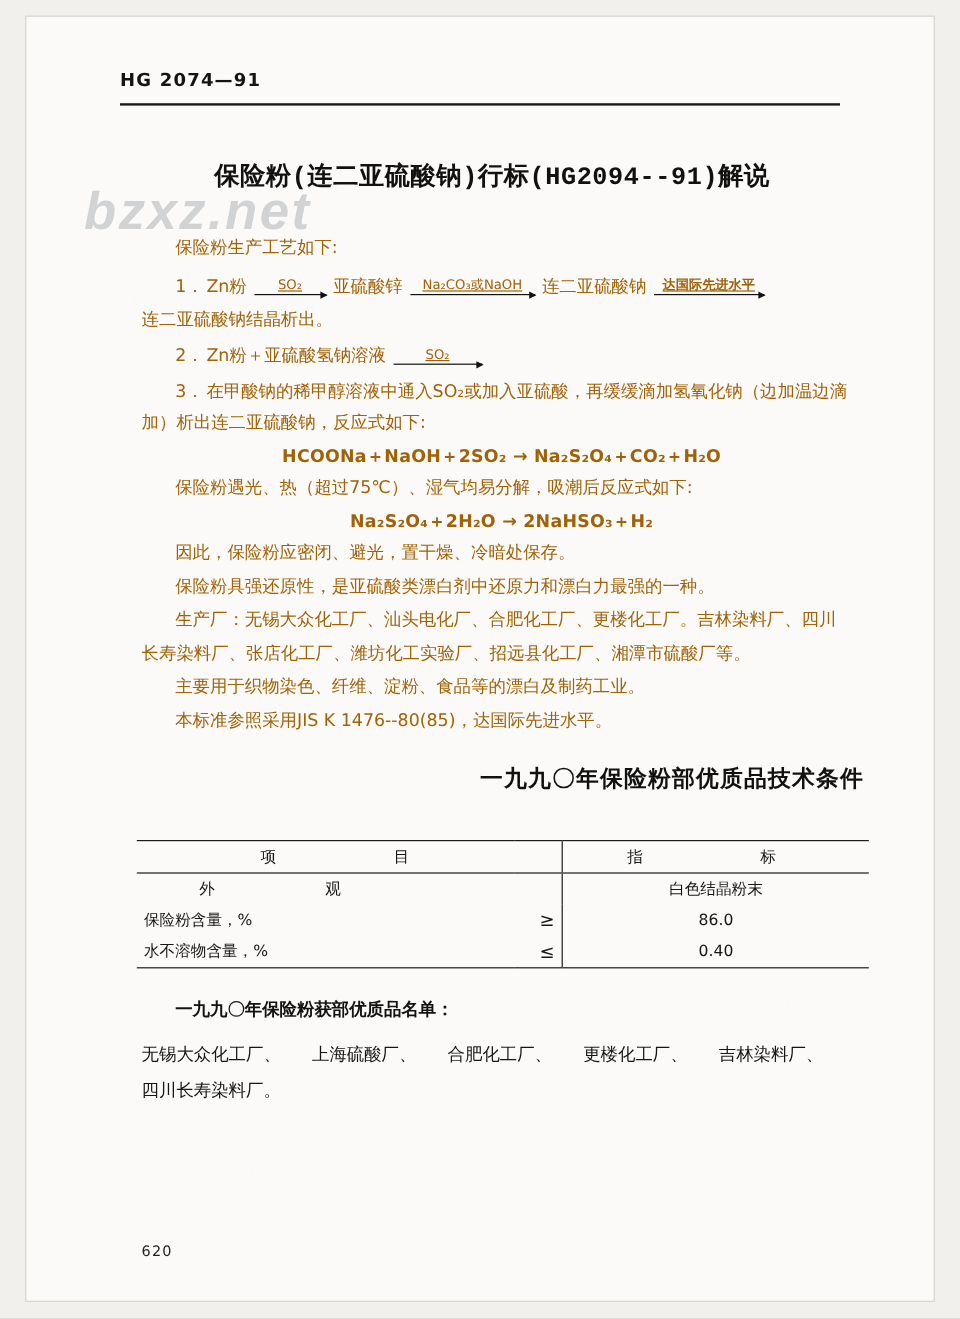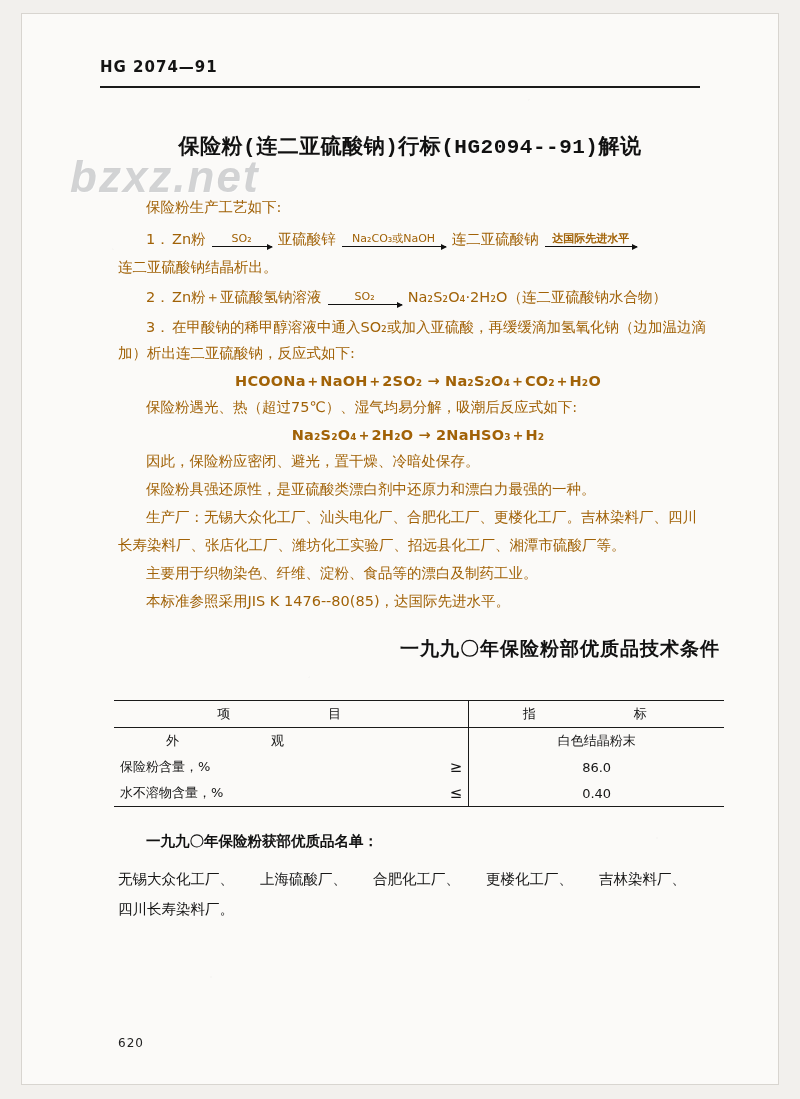--- a/index.html
+++ b/index.html
@@ -86,20 +86,21 @@
   .p { margin: 0 0 2px 0; }
   .indent { text-indent: 28px; }
   .num { display: inline-block; width: 26px; }
 
   
   .rxn {
     display: inline-flex;
     align-items: flex-end;
     vertical-align: middle;
     margin: 0 2px;
+    text-decoration: underline;
   }
   .arrow {
     position: relative;
     display: inline-block;
     text-align: center;
     padding: 0 4px;
   }
   .arrow .lbl {
     display: block;
     font-size: 11px;
@@ -255,21 +256,21 @@
           </span>
       </div>
       <div class="p">连二亚硫酸钠结晶析出。</div>
 
       <div class="p" style="margin-top:4px;">
         <span class="num" style="margin-left:28px;">2．</span><span>Zn粉＋亚硫酸氢钠溶液</span><span class="rxn">
             <span class="arrow w70">
               <span class="lbl">SO₂</span>
               <span class="ln"></span>
             </span>
-          </span><span>Na₂S₂O₄·2H₂O（连二亚硫酸钠水合物）</span>
+          </span>
       </div>
 
       <div class="p" style="margin-top:4px;">
         <span class="num" style="margin-left:28px;">3．</span><span>在甲酸钠的稀甲醇溶液中通入SO₂或加入亚硫酸，再缓缓滴加氢氧化钠（边加温边滴加）析出连二亚硫酸钠，反应式如下:</span>
       </div>
 
       <div class="eqline" style="margin-top:2px;">HCOONa＋NaOH＋2SO₂ → Na₂S₂O₄＋CO₂＋H₂O</div>
 
       <div class="p indent">保险粉遇光、热（超过75℃）、湿气均易分解，吸潮后反应式如下:</div>
 

